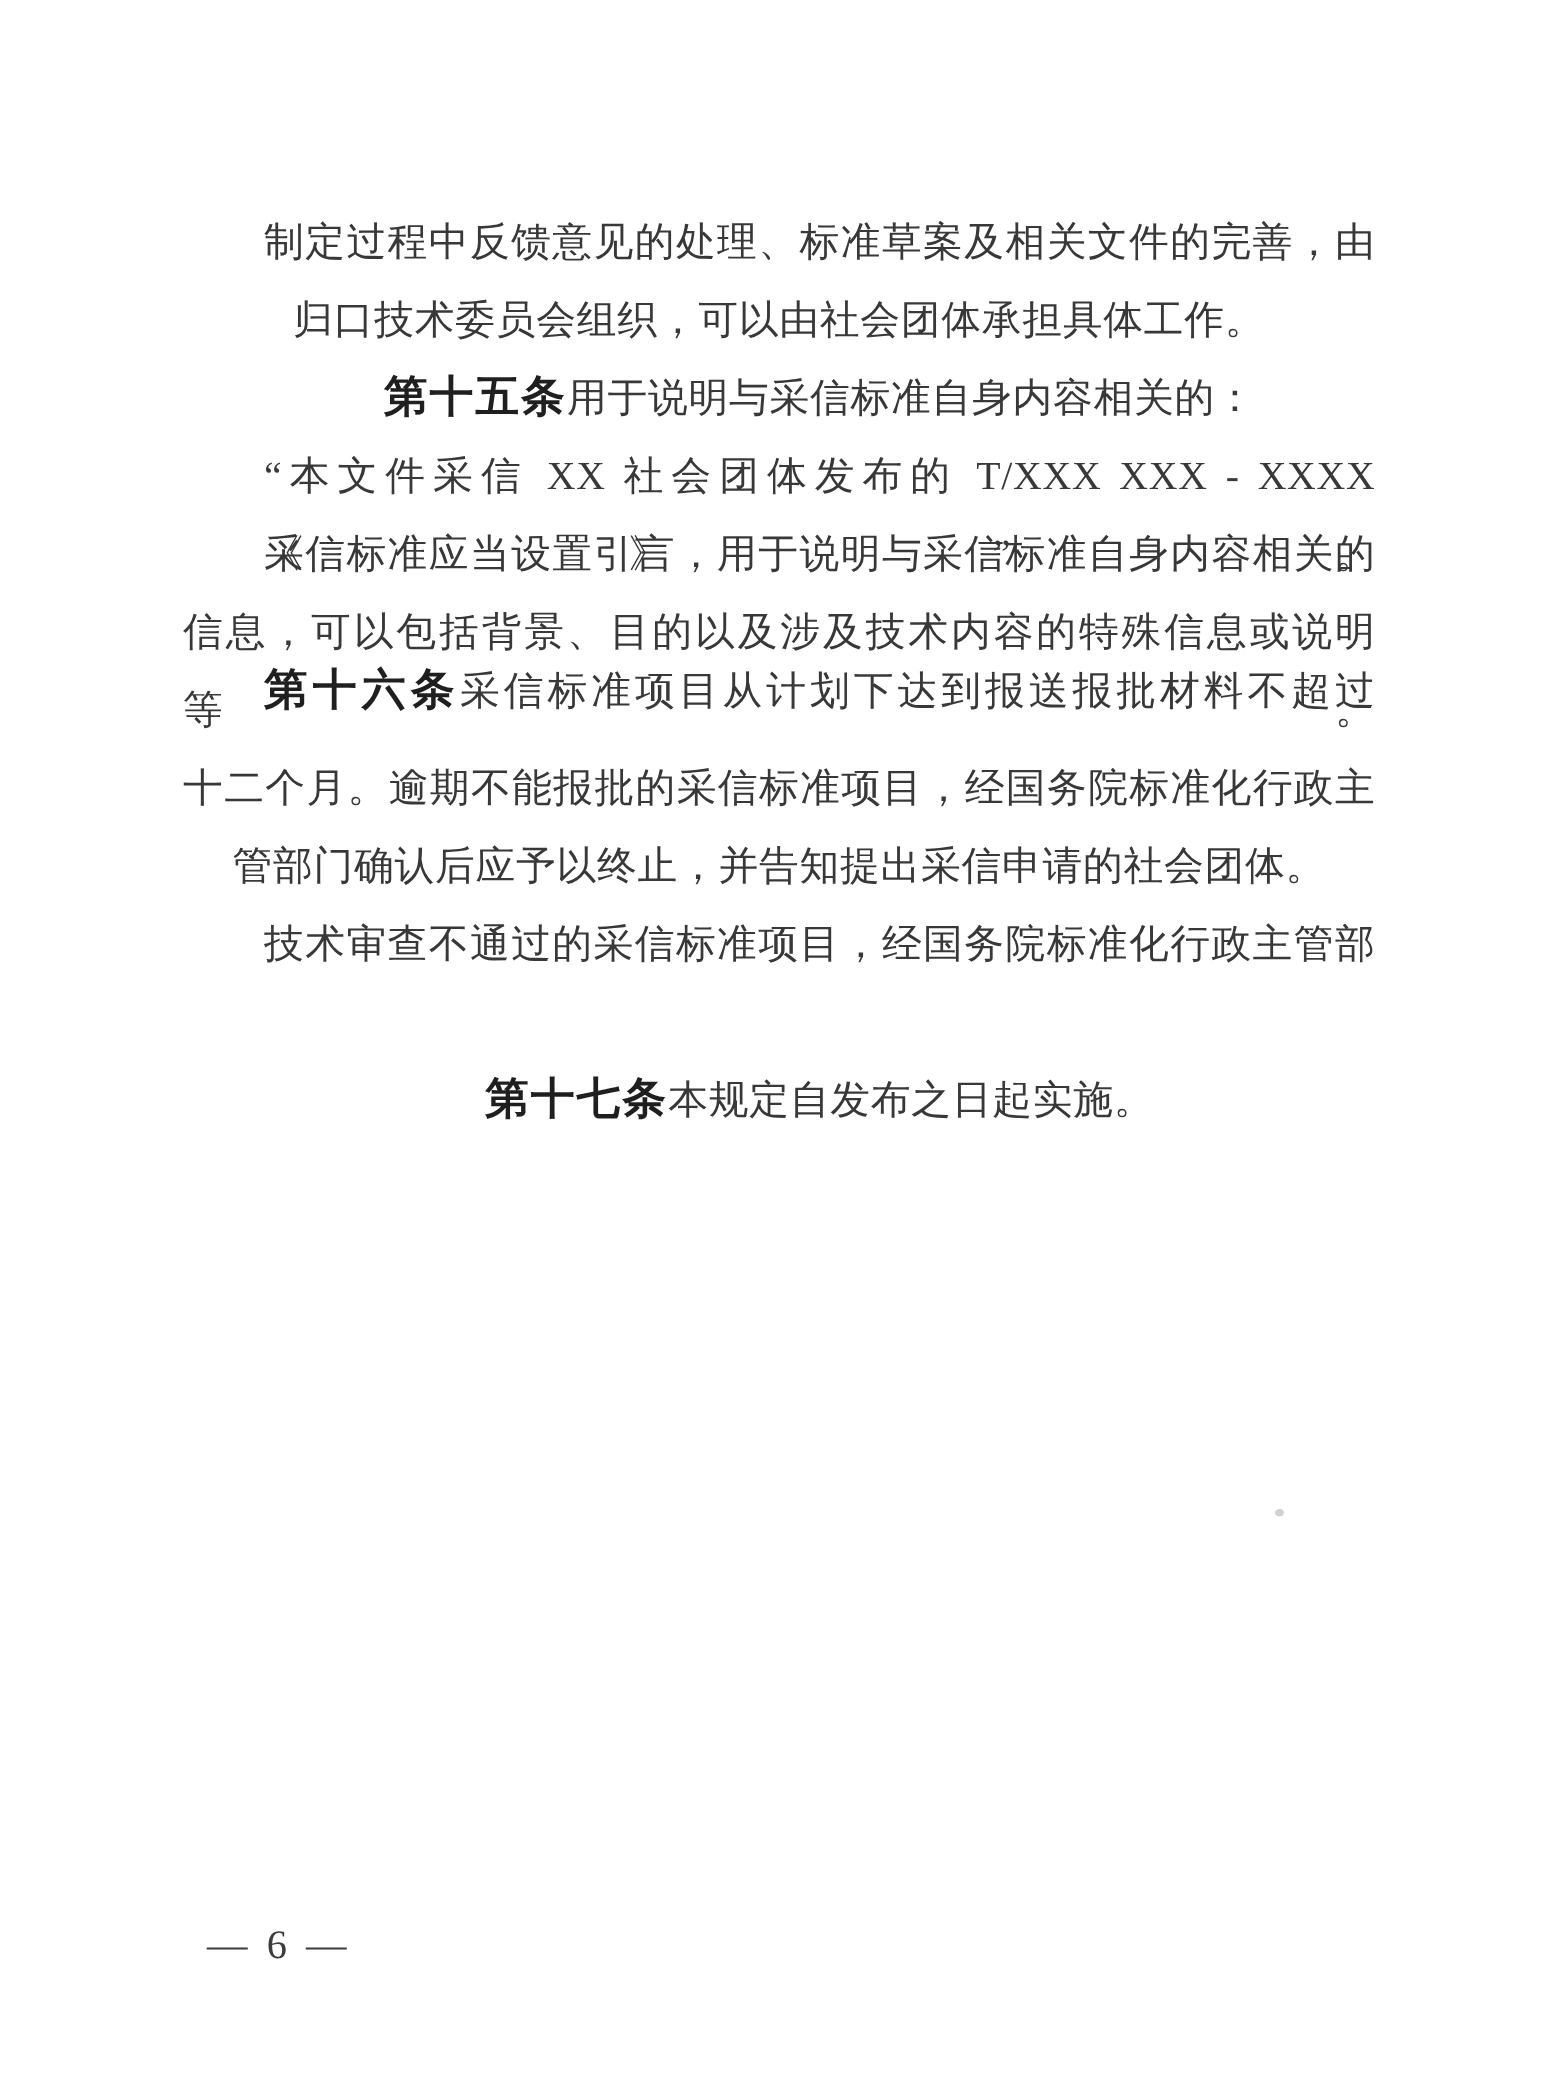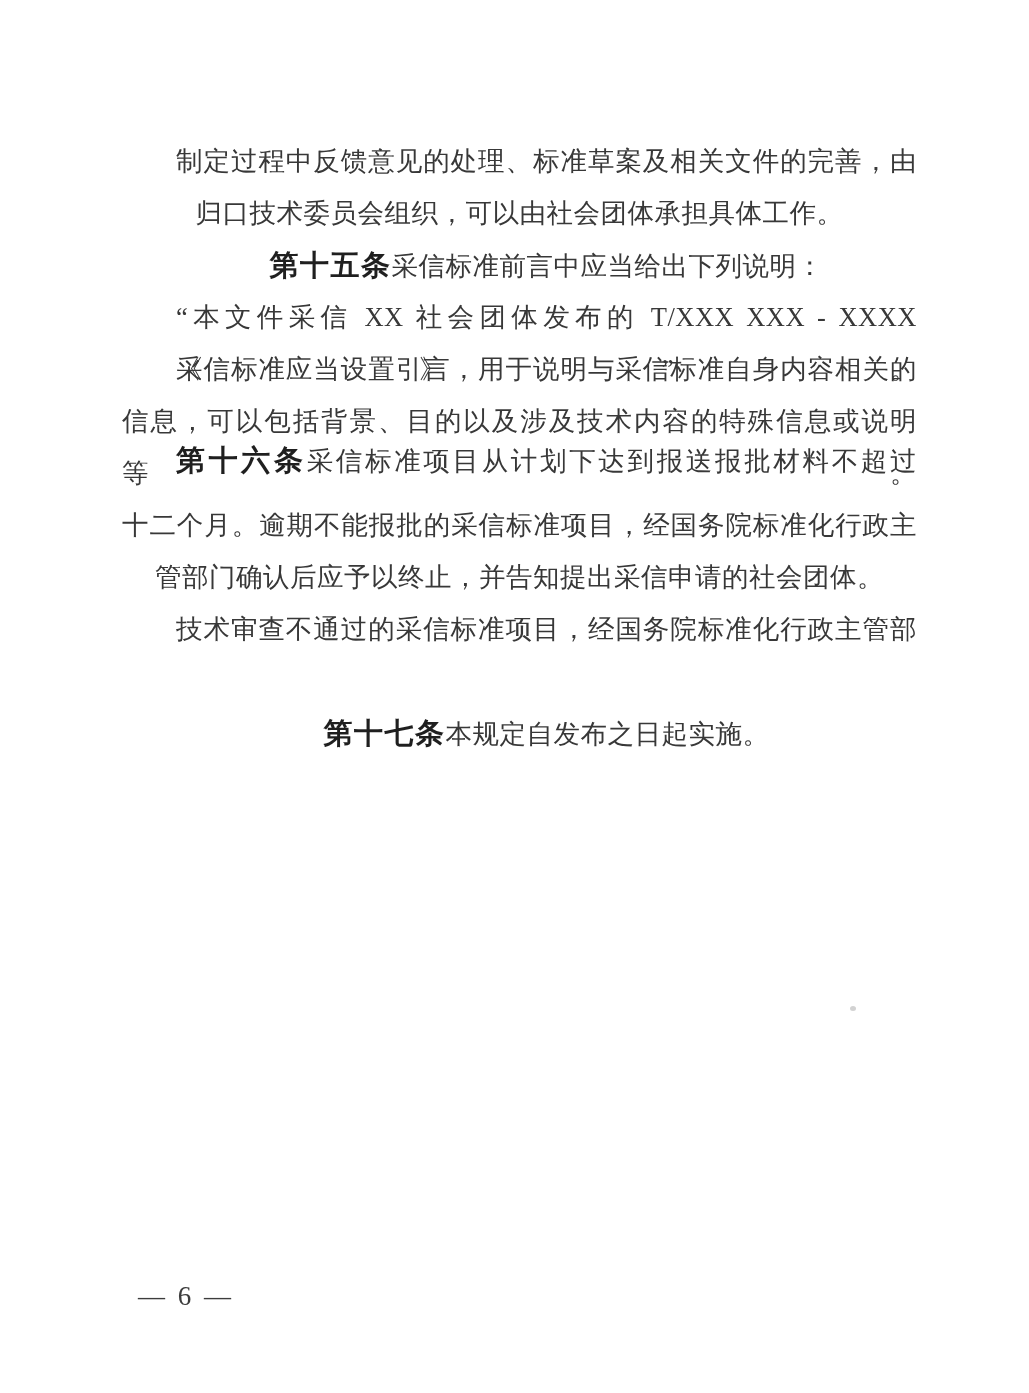--- a/index.html
+++ b/index.html
@@ -63,21 +63,21 @@
 </style>
 </head>
 <body>
 
 <div class="page">
 
   <div class="line ind fill" style="top:135px"><span>制定过程中反馈意见的处理、标准草案及相关文件的完善，由</span></div>
 
   <div class="line" style="top:187px"><span>归口技术委员会组织，可以由社会团体承担具体工作。</span></div>
 
-  <div class="line ind" style="top:239px"><span class="hd">第十五条</span><span>采信标准前言中应当给出下列说明：</span></div>
+  <div class="line ind" style="top:239px"><span class="hd">第十五条</span><span>用于说明与采信标准自身内容相关的：</span></div>
 
   <div class="line ind fill" style="top:291px"><span>“本文件采信 XX 社会团体发布的 T/XXX XXX - XXXX《》”。</span></div>
 
   <div class="line ind fill" style="top:343px"><span>采信标准应当设置引言，用于说明与采信标准自身内容相关的</span></div>
 
   <div class="line fill" style="top:395px"><span>信息，可以包括背景、目的以及涉及技术内容的特殊信息或说明等。</span></div>
 
   <div class="line ind fill" style="top:434px"><span class="hd">第十六条</span><span>采信标准项目从计划下达到报送报批材料不超过</span></div>
 
   <div class="line fill" style="top:499px"><span>十二个月。逾期不能报批的采信标准项目，经国务院标准化行政主</span></div>

